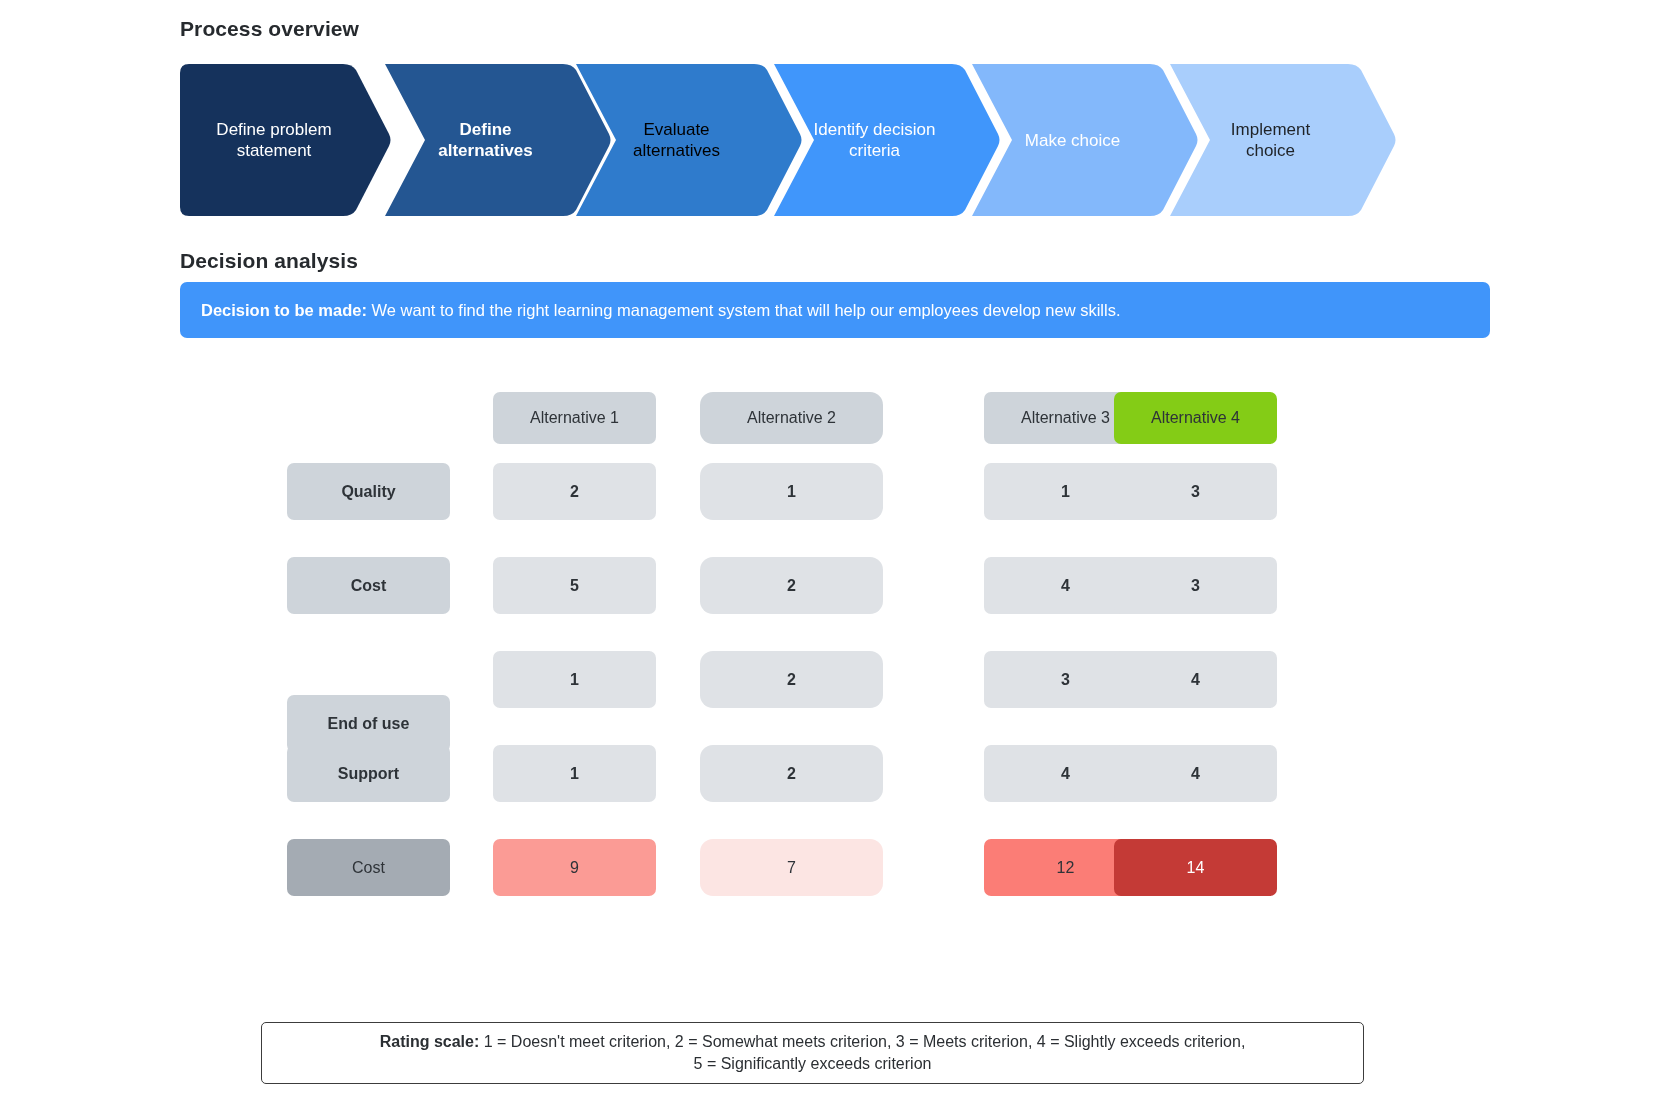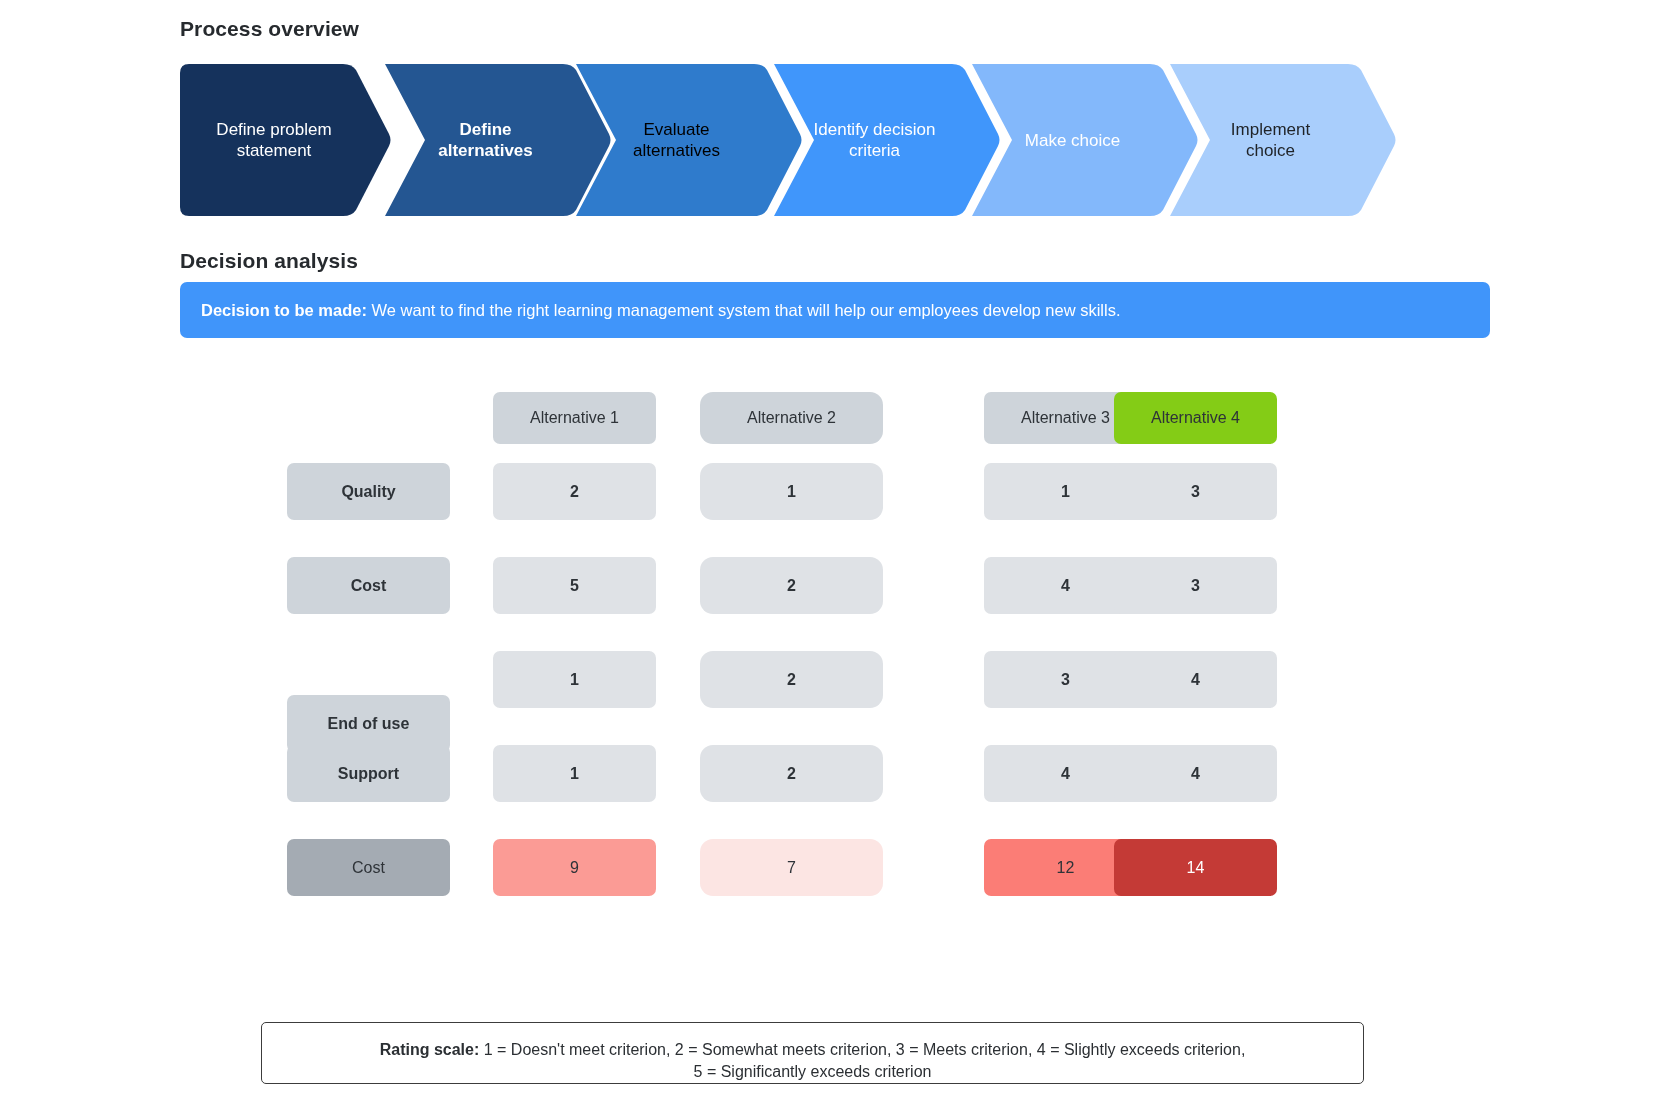--- a/index.html
+++ b/index.html
@@ -138,21 +138,21 @@
   .rating-box {
     position: absolute;
     left: 261px;
     top: 1022px;
     width: 1103px;
     height: 62px;
     border: 1px solid #3c3c3c;
     border-radius: 5px;
     box-sizing: border-box;
     display: flex;
-    align-items: flex-end;
+    align-items: center;
     justify-content: center;
     text-align: center;
     padding: 0 14px;
   }
   .rating-box .rtext {
     font-size: 16px;
     line-height: 22px;
     color: #2b2f33;
   }
   .rating-box .rlabel { font-weight: bold; }

